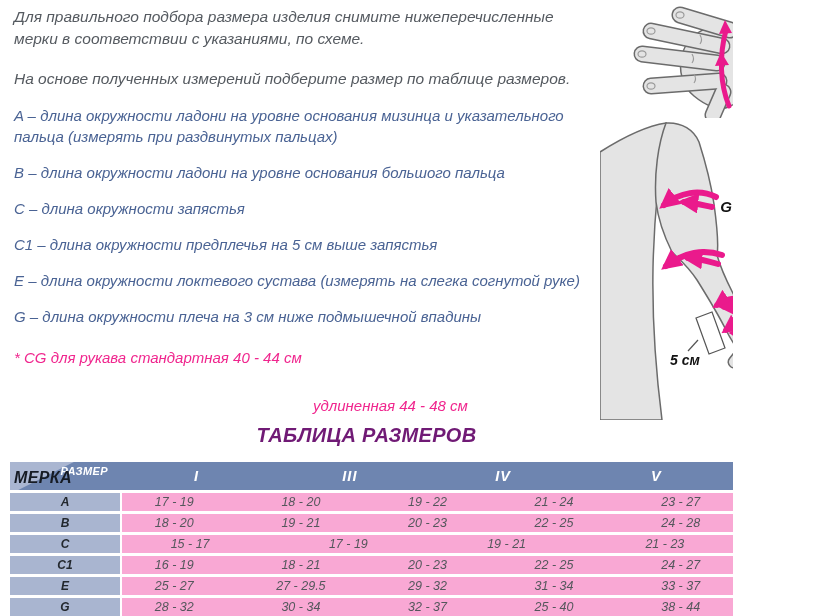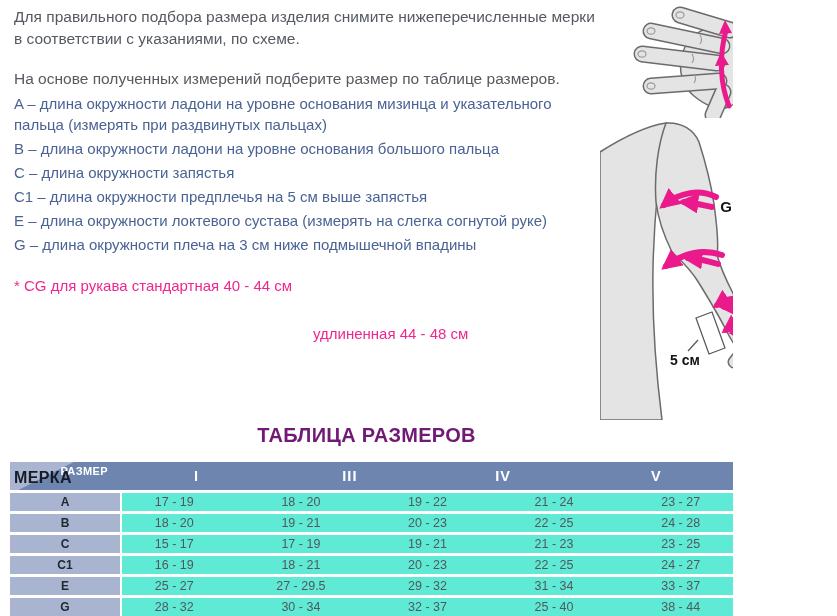--- a/index.html
+++ b/index.html
@@ -1,23 +1,23 @@
 <!DOCTYPE html>
 <html><head>
 <meta charset="utf-8">
 <style>
   html,body{margin:0;padding:0;}
   body{font-family:"Liberation Sans","DejaVu Sans",sans-serif;background:#fff;}
-  .page{position:relative;width:733px;height:616px;background:#fff;overflow:hidden;}
+  .page{position:relative;width:733px;height:616px;background:#fff;overflow:hidden;font-style:italic;}
 
   
   .textcol{position:absolute;left:14px;top:6px;width:584px;}
   .para{font-size:15.5px;color:#555a60;line-height:22px;}
   .para + .para{margin-top:18px;}
-  .m-item{font-size:15px;color:#4a6394;line-height:21px;margin-top:3px;}
+  .m-item{font-size:15px;color:#4a6394;line-height:21px;margin-top:15px;}
   .m-item.first{}
   .note{margin-top:22px;font-size:15px;color:#f0268e;position:relative;height:21px;white-space:nowrap;}
   .note-right{position:absolute;left:299px;top:0;margin-top:48px;}
 
   
   .tbl-title{position:absolute;left:0;top:424px;width:100%;text-align:center;
              font-size:20px;font-weight:bold;color:#701a75;letter-spacing:.3px;}
 
   
   .tbl{position:absolute;left:10px;right:0;top:462px;}
@@ -26,21 +26,21 @@
   .tcorner .wedge{position:absolute;left:0;top:0;width:100%;height:100%;
                   background:#aab6d1;clip-path:polygon(0 0,58% 0,0 115%);}
   .tcorner .razmer{position:absolute;right:12px;top:3px;color:#fff;font-size:11px;font-weight:bold;letter-spacing:.4px;}
   .tcorner .merka{position:absolute;left:4px;bottom:3px;color:#161b24;font-size:16px;font-weight:bold;letter-spacing:.4px;}
   .thcols{flex:1;display:flex;background:#6e85b0;}
   .thcol{flex:1;display:flex;align-items:center;justify-content:center;
          color:#fff;font-size:14.5px;font-weight:bold;letter-spacing:1px;}
   .trow{display:flex;height:18px;margin-top:3px;}
   .tlabel{width:110px;flex:0 0 110px;background:#a9b5d0;display:flex;align-items:center;justify-content:center;
           font-size:12px;font-weight:bold;color:#23282e;margin-right:2px;}
-  .tcells{flex:1;display:flex;background:#5eead4;gap:22px;}
+  .tcells{flex:1;display:flex;background:#f9a8d4;gap:22px;}
   .tcell{flex:1;display:flex;align-items:center;justify-content:center;font-size:12.5px;color:#54575c;}
 
   
   .hand-illu{position:absolute;left:618px;top:2px;}
   .arm-illu{position:absolute;left:600px;top:108px;}
   svg text{font-family:"Liberation Sans","DejaVu Sans",sans-serif;}
 </style>
 </head>
 <body>
 
@@ -206,21 +206,20 @@
       </div>
     </div>
 
     <div class="trow">
       <div class="tlabel">C</div>
       <div class="tcells">
         <div class="tcell">15 - 17</div>
         <div class="tcell">17 - 19</div>
         <div class="tcell">19 - 21</div>
         <div class="tcell">21 - 23</div>
-        <div class="tcell">23 - 25</div>
       </div>
     </div>
 
     <div class="trow">
       <div class="tlabel">C1</div>
       <div class="tcells">
         <div class="tcell">16 - 19</div>
         <div class="tcell">18 - 21</div>
         <div class="tcell">20 - 23</div>
         <div class="tcell">22 - 25</div>

